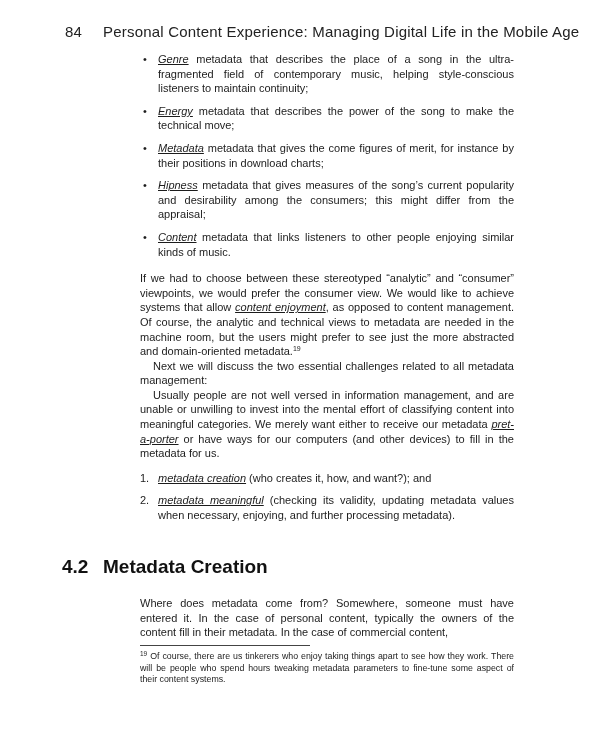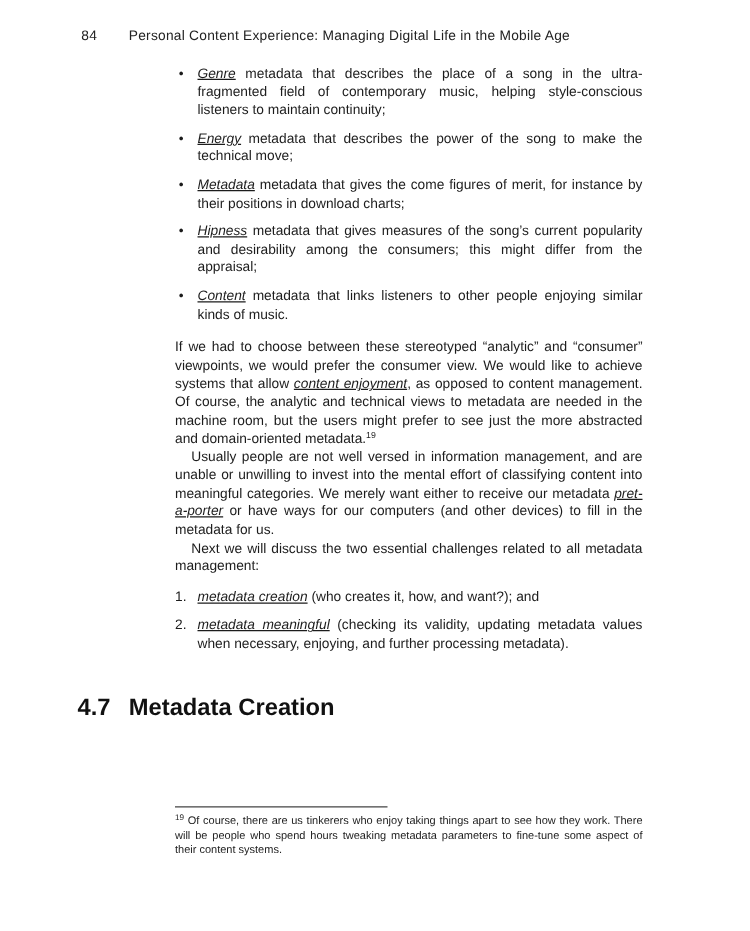--- a/index.html
+++ b/index.html
@@ -16,21 +16,21 @@
     font-family: "Liberation Sans", sans-serif;
     color: #1c1c1c;
     box-sizing: border-box;
   }
   
   .running-head {
     position: absolute;
     top: 23px;
     left: 65px;
     right: 60px;
-    font-size: 11px;
+    font-size: 15px;
     letter-spacing: 0.2px;
     color: #222;
     white-space: nowrap;
   }
   .running-head .pagenum {
     display: inline-block;
     width: 38px;
   }
   
   .body-col {
@@ -154,38 +154,41 @@
       <li>
         <span class="marker">•</span><i>Hipness</i><span> metadata that gives measures of the song’s current popularity and desirability among the consumers; this might differ from the appraisal;</span>
       </li>
       <li>
         <span class="marker">•</span><i>Content</i><span> metadata that links listeners to other people enjoying similar kinds of music.</span>
       </li>
     </ul>
 
     <p class="body-para after-list"><span>If we had to choose between these stereotyped “analytic” and “consumer” viewpoints, we would prefer the consumer view. We would like to achieve systems that allow </span><i>content enjoyment</i><span>, as opposed to content management. Of course, the analytic and technical views to metadata are needed in the machine room, but the users might prefer to see just the more abstracted and domain-oriented metadata.</span><sup class="fnref">19</sup></p>
 
+    <p class="body-para indent">Next we will discuss the two essential challenges related to all metadata management:</p>
+
     <p class="body-para indent"><span>Usually people are not well versed in information management, and are unable or unwilling to invest into the mental effort of classifying content into meaningful categories. We merely want either to receive our metadata </span><i>pret-a-porter</i><span> or have ways for our computers (and other devices) to fill in the metadata for us.</span></p>
-
-    <p class="body-para indent">Next we will discuss the two essential challenges related to all metadata management:</p>
 
     <ol class="numbered">
       <li>
         <span class="num">1.</span><i>metadata creation</i><span> (who creates it, how, and want?); and</span>
       </li>
       <li>
         <span class="num">2.</span><i>metadata meaningful</i><span> (checking its validity, updating metadata values when necessary, enjoying, and further processing metadata).</span>
       </li>
     </ol>
 
   </div>
 
   <div class="section-heading">
-    <span class="sec-num">4.7</span><span class="sec-title">Metadata Creation</span>
+    <span class="sec-num">4.2</span><span class="sec-title">Metadata Creation</span>
   </div>
 
+  <div class="section-body">
+    <p>Where does metadata come from? Somewhere, someone must have entered it. In the case of personal content, typically the owners of the content fill in their metadata. In the case of commercial content,</p>
+  </div>
 
   <div class="footnote-block">
     <div class="footnote-rule"></div>
     <p style="margin:0"><sup>19</sup><span> Of course, there are us tinkerers who enjoy taking things apart to see how they work. There will be people who spend hours tweaking metadata parameters to fine-tune some aspect of their content systems.</span></p>
   </div>
 
 </div>
 
 </body></html>

